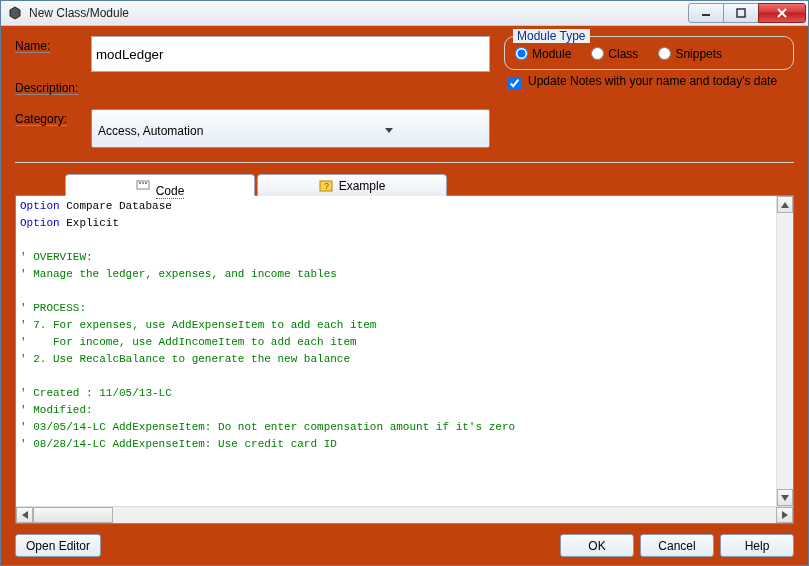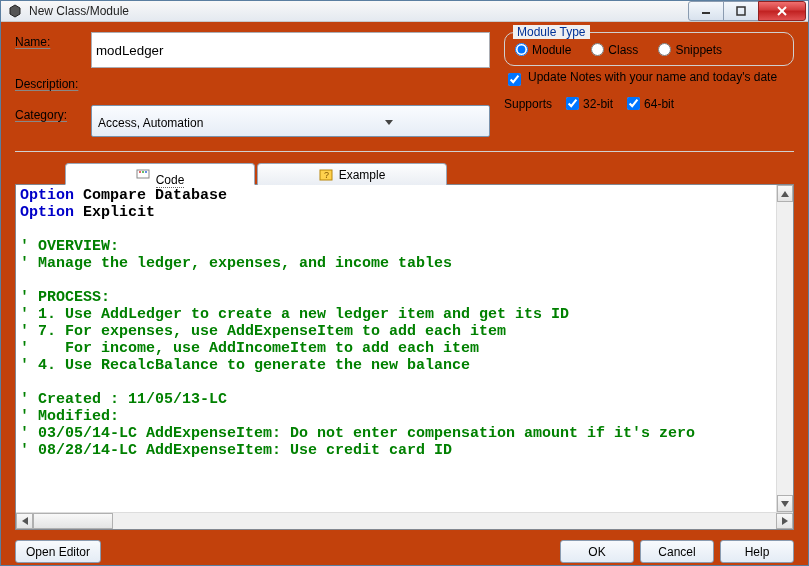--- a/index.html
+++ b/index.html
@@ -66,21 +66,21 @@
   .input-text {
     flex:1;
     border:1px solid #abadb3;
     background:#fff;
     padding:2px 4px;
     height:36px;
   }
   .input-text.desc { height:60px; resize:none; font-family:inherit; font-size:12px;}
   .combo {
     flex:1;
-    height:32px;
+    height:39px;
     border:1px solid #7a92ac;
     background: linear-gradient(#fafcff,#e6edf6);
     display:flex;align-items:center;
     padding:4px 3px 0 6px;
     border-radius:2px;
   }
   .combo span { flex:1; }
   .combo .chev { width:16px;height:16px;display:flex;align-items:center;justify-content:center;}
   .groupbox {
     border:1px solid #d0d0d0;
@@ -125,26 +125,25 @@
     border:1px solid #828790;
     background:#fff;
     display:flex;
     flex-direction:column;
     margin-bottom:6px;
   }
   .code-area {
     flex:1;
     padding:2px 4px;
     font-family:"Courier New",monospace;
-    font-size:15px;
+    font-size:11px;
     line-height:17px;
     white-space:pre;
     overflow:hidden;
     position:relative;
-    font-weight:bold;
   }
   .code-area .vscroll {
     position:absolute; right:0; top:0; bottom:0; width:17px;
     background:#f0f0f0; border-left:1px solid #ddd;
   }
   .vscroll .arrow { height:17px;border:1px solid #b0b0b0;background:linear-gradient(#f8f8f8,#e4e4e4);display:flex;align-items:center;justify-content:center;}
   .vscroll .track{flex:1;}
   .hscroll {
     height:17px; background:#f0f0f0; border-top:1px solid #ddd;
     display:flex;
@@ -238,31 +237,20 @@
             <label class="rad">
                 <input type="radio" name="mt" style="">
                 <span>Snippets</span>
               </label>
           </div>
         </div>
         <div class="chk-row">
           <input type="checkbox" checked="" style="">
             <span>Update Notes with your name and today's date</span>
         </div>
-        <div class="sup-row">
-          <span>Supports</span>
-          <label class="chk">
-              <input type="checkbox" checked="" style="">
-              <span>32-bit</span>
-            </label>
-          <label class="chk">
-              <input type="checkbox" checked="" style="">
-              <span>64-bit</span>
-            </label>
-        </div>
       </div>
     </div>
 
     <div class="hr"></div>
 
     <div class="tabs">
       <div class="tab active">
         <span class="tab-icon"><svg width="14" height="14">
               <rect x="1" y="3" width="12" height="8" fill="#fff" stroke="#888"></rect>
               <circle cx="4" cy="5" r="1" fill="#d33"></circle>
@@ -281,24 +269,23 @@
     </div>
 
     <div class="code-area-wrap">
       <div class="code-area" id="code-area"><span><span class="kw">Option</span><span> Compare Database
 </span><span class="kw">Option</span><span> Explicit
 </span><span>
 </span><span class="cmt">' OVERVIEW:
 </span><span class="cmt">' Manage the ledger, expenses, and income tables
 </span><span>
 </span><span class="cmt">' PROCESS:
-</span><span class="cmt">' 1. Use AddLedger to create a new ledger item and get its ID
 </span><span class="cmt">' 7. For expenses, use AddExpenseItem to add each item
 </span><span class="cmt">'    For income, use AddIncomeItem to add each item
-</span><span class="cmt">' 4. Use RecalcBalance to generate the new balance
+</span><span class="cmt">' 2. Use RecalcBalance to generate the new balance
 </span><span>
 </span><span class="cmt">' Created : 11/05/13-LC
 </span><span class="cmt">' Modified:
 </span><span class="cmt">' 03/05/14-LC AddExpenseItem: Do not enter compensation amount if it's zero
 </span><span class="cmt">' 08/28/14-LC AddExpenseItem: Use credit card ID
 </span></span>
         <div class="vscroll" style="display:flex;flex-direction:column;">
           <div class="arrow"><svg width="8" height="6">
                 <polygon points="4,0 8,6 0,6" fill="#555"></polygon>
               </svg></div>

